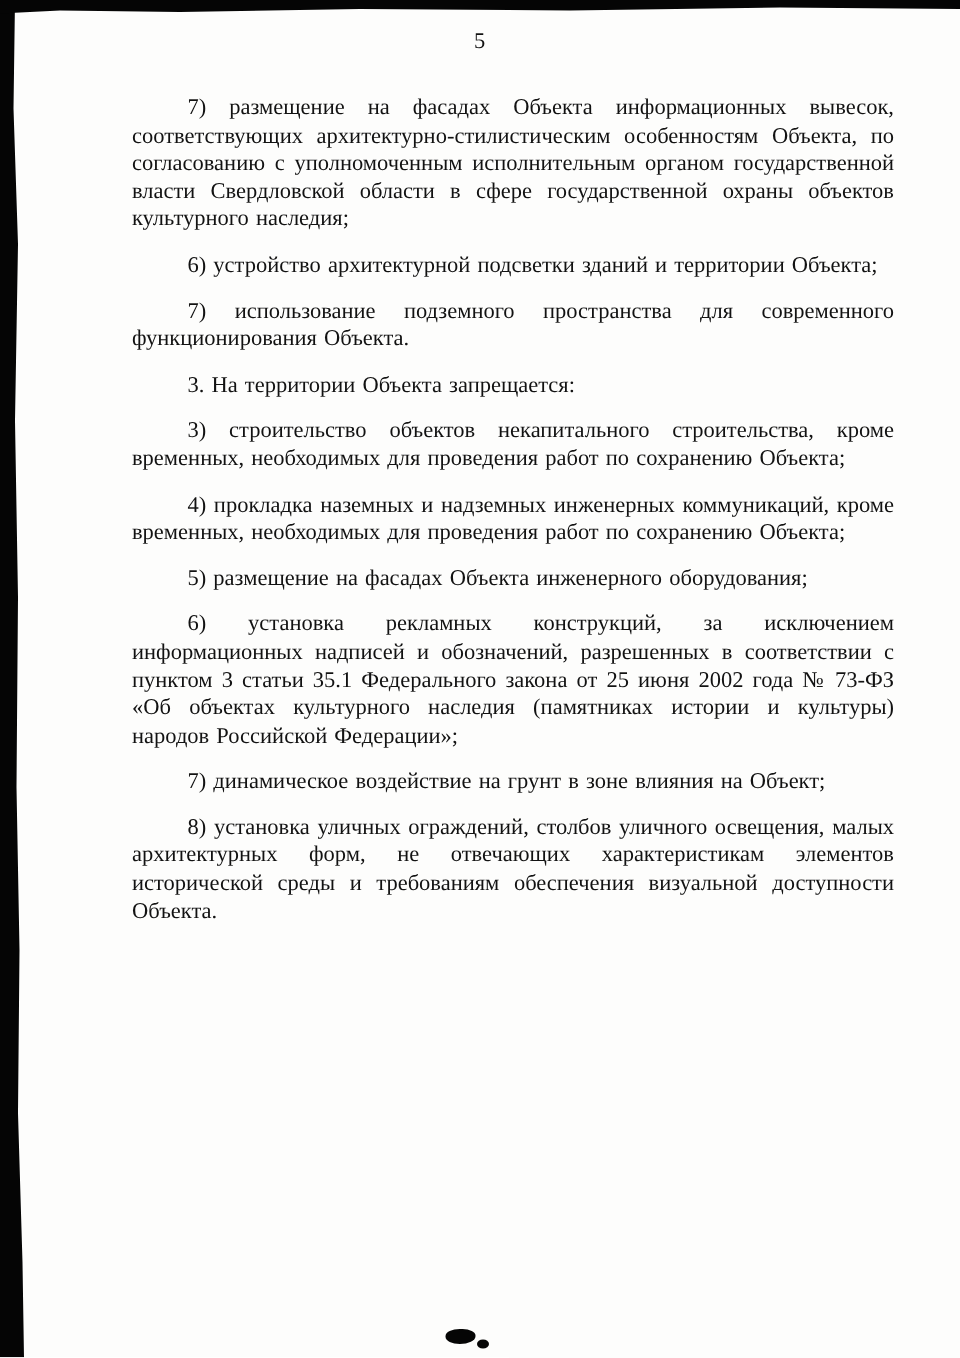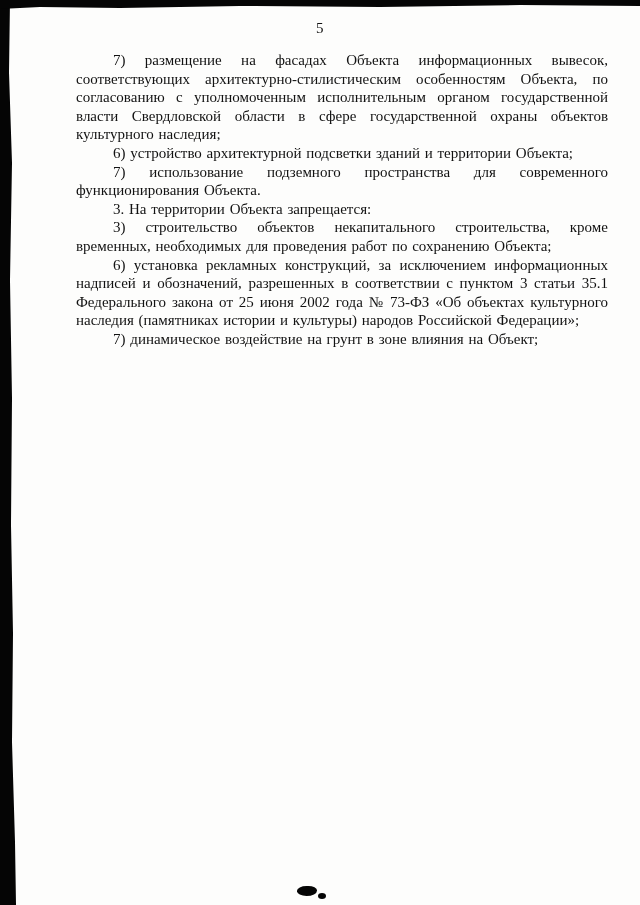--- a/index.html
+++ b/index.html
@@ -56,21 +56,21 @@
     font-size: 15px;
     letter-spacing: 0.5px;
   }
   .text-block {
     position: absolute;
     top: 51px;
     left: 76px;
     width: 532px;
   }
   .text-block p {
-    margin: 0;
+    margin: 12px;
     padding: 0;
     font-size: 15px;
     line-height: 18.6px;
     text-align: justify;
     text-indent: 37px;
     word-spacing: 1px;
   }
 </style>
 </head>
 <body>
@@ -83,17 +83,20 @@
   <div class="scan-blob-2"></div>
 
   <div class="page-number">5</div>
 
   <div class="text-block">
     <p>7) размещение на фасадах Объекта информационных вывесок, соответствующих архитектурно-стилистическим особенностям Объекта, по согласованию с уполномоченным исполнительным органом государственной власти Свердловской области в сфере государственной охраны объектов культурного наследия;</p>
     <p>6) устройство архитектурной подсветки зданий и территории Объекта;</p>
     <p>7) использование подземного пространства для современного функционирования Объекта.</p>
     <p>3. На территории Объекта запрещается:</p>
     <p>3) строительство объектов некапитального строительства, кроме временных, необходимых для проведения работ по сохранению Объекта;</p>
+    <p>4) прокладка наземных и надземных инженерных коммуникаций, кроме временных, необходимых для проведения работ по сохранению Объекта;</p>
+    <p>5) размещение на фасадах Объекта инженерного оборудования;</p>
     <p>6) установка рекламных конструкций, за исключением информационных надписей и обозначений, разрешенных в соответствии с пунктом 3 статьи 35.1 Федерального закона от 25 июня 2002 года № 73-ФЗ «Об объектах культурного наследия (памятниках истории и культуры) народов Российской Федерации»;</p>
     <p>7) динамическое воздействие на грунт в зоне влияния на Объект;</p>
+    <p>8) установка уличных ограждений, столбов уличного освещения, малых архитектурных форм, не отвечающих характеристикам элементов исторической среды и требованиям обеспечения визуальной доступности Объекта.</p>
   </div>
 
 </div>
 
 </body></html>

